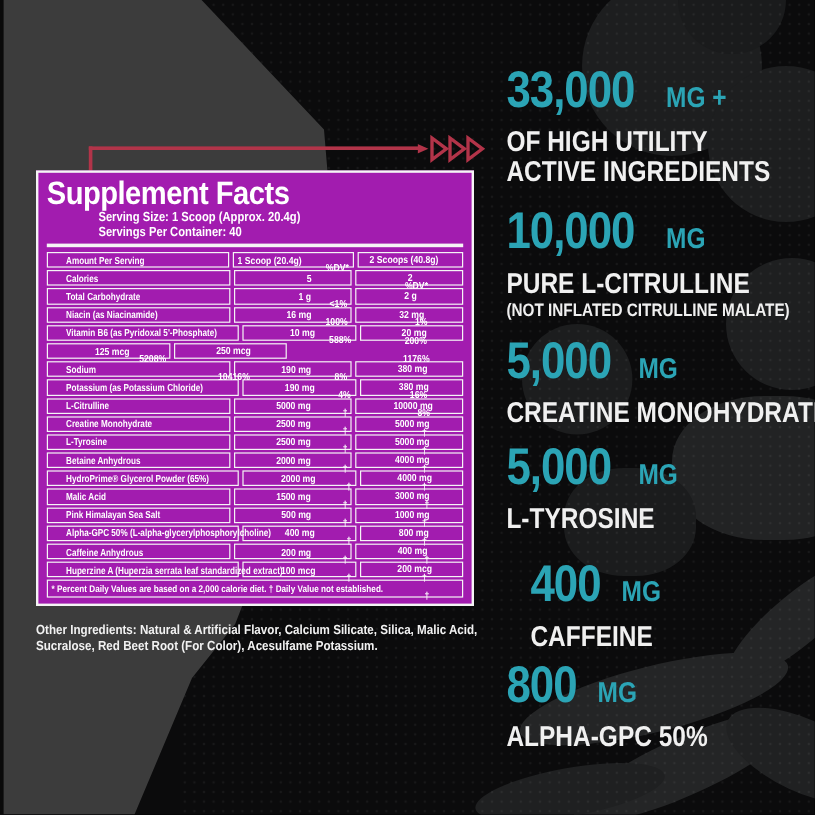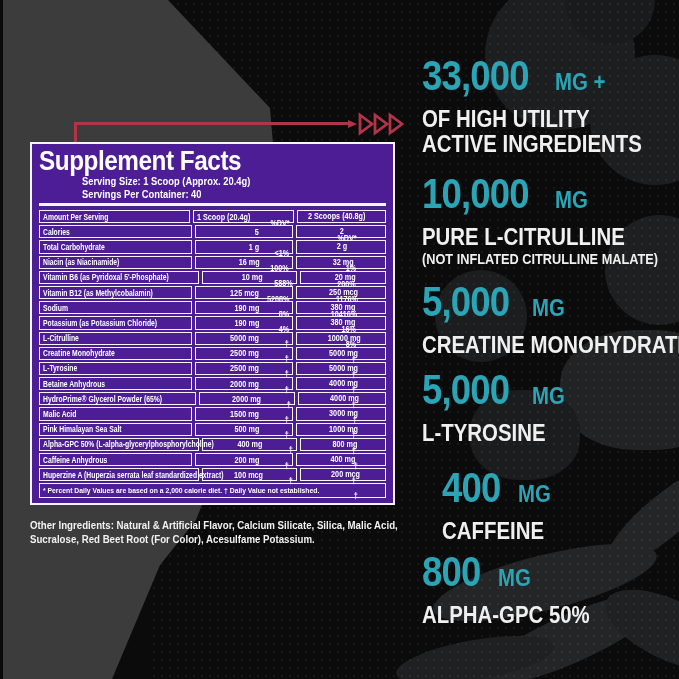--- a/index.html
+++ b/index.html
@@ -34,32 +34,32 @@
     clip-path:polygon(0 0,168px 0,270px 108px,276px 180px,235px 420px,196px 520px,160px 565px,112px 679px,0 679px);
   }
   .left-edge{position:absolute;left:0;top:0;width:3px;height:679px;background:#0a0a0a;}
   
   .conn-v{position:absolute;left:74px;top:122px;width:2.5px;height:21px;background:var(--red,#b23449);}
   .conn-h{position:absolute;left:74px;top:122px;width:278px;height:2.5px;background:var(--red,#b23449);}
   .conn-arrows{position:absolute;left:348px;top:112px;}
   
   .label-box{
     position:absolute;left:30px;top:142px;width:365px;box-sizing:border-box;
-    background:#4c1d95;border:2px solid #f5f5f5;padding:4px 7px 5px 7px;color:#fff;
+    background:#a21caf;border:2px solid #f5f5f5;padding:4px 7px 5px 7px;color:#fff;
   }
   .cond{display:inline-block;transform:scaleX(0.85);transform-origin:0 50%;white-space:nowrap;}
   .cond-r{display:inline-block;transform:scaleX(0.85);transform-origin:100% 50%;white-space:nowrap;}
   .sf-title{font-size:27px;font-weight:bold;letter-spacing:-0.5px;line-height:27px;}
   .sf-title .cond{transform:scaleX(0.9);}
   .sf-serving{font-size:11px;font-weight:bold;line-height:12.5px;padding-left:43px;}
   .sf-rule{height:3px;background:#f5f5f5;margin:3px 0 4px 0;}
   .row{display:flex;gap:3px;margin-bottom:2px;}
   .cell{box-sizing:border-box;border:1px solid #f5f5f5;height:13.2px;display:flex;align-items:center;
         font-size:8.5px;font-weight:bold;line-height:10px;overflow:visible;}
-  .c-name{width:160px;padding:0 3px;}
+  .c-name{width:160px;padding:0 15px;}
   .c-name .cond{transform:scaleX(0.8);}
   .c-group{padding:0 3px;}
   .g1{width:103px;}
   .g2{width:94px;flex-direction:column;}
   .c-amt{flex:1;text-align:right;}
   .c-dv{width:30px;text-align:right;margin-top:12px;}
   .sf-header .c-amt{text-align:left;}
   .sf-footnote{box-sizing:border-box;border:1px solid #f5f5f5;margin-top:1px;padding:1.5px 3px;
         font-size:8px;font-weight:bold;line-height:9.5px;white-space:nowrap;}
   .other-ing{
@@ -177,23 +177,20 @@
       <span class="c-amt"><span class="cond-r amt">10 mg</span></span>
       <span class="c-dv"><span class="cond-r dv">588%</span></span>
     </div>
     <div class="cell c-group g2">
       <span class="c-amt"><span class="cond-r amt">20 mg</span></span>
       <span class="c-dv"><span class="cond-r dv">1176%</span></span>
     </div>
   </div>
 
   <div class="row">
-    <div class="cell c-name">
-            <span class="cond">Vitamin B12 (as Methylcobalamin)</span>
-          </div>
     <div class="cell c-group g1">
       <span class="c-amt"><span class="cond-r amt">125 mcg</span></span>
       <span class="c-dv"><span class="cond-r dv">5208%</span></span>
     </div>
     <div class="cell c-group g2">
       <span class="c-amt"><span class="cond-r amt">250 mcg</span></span>
       <span class="c-dv"><span class="cond-r dv">10416%</span></span>
     </div>
   </div>
 

